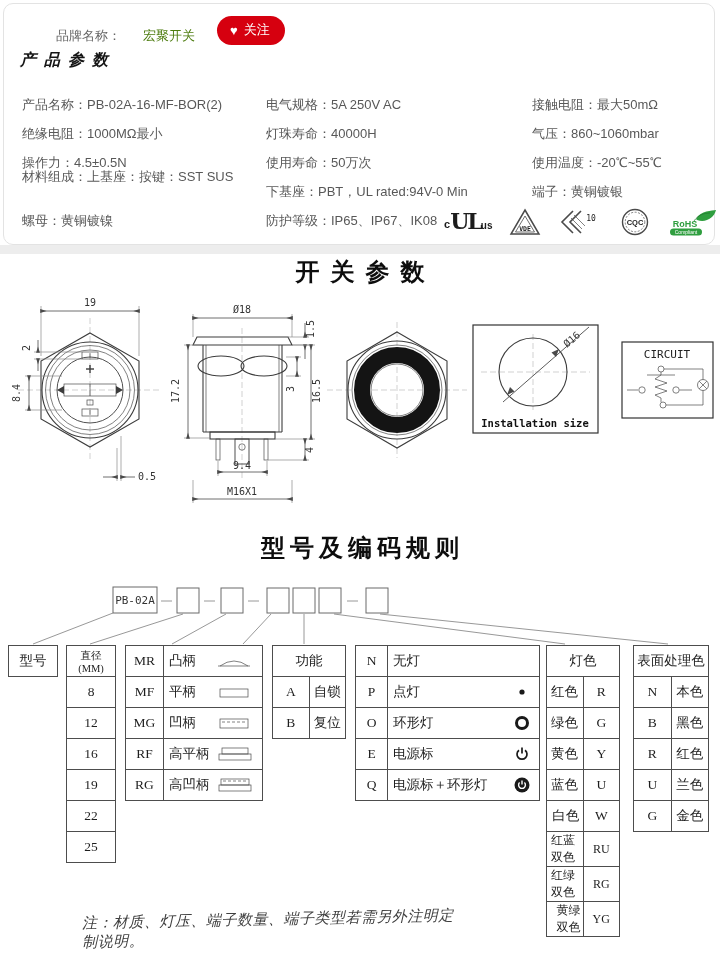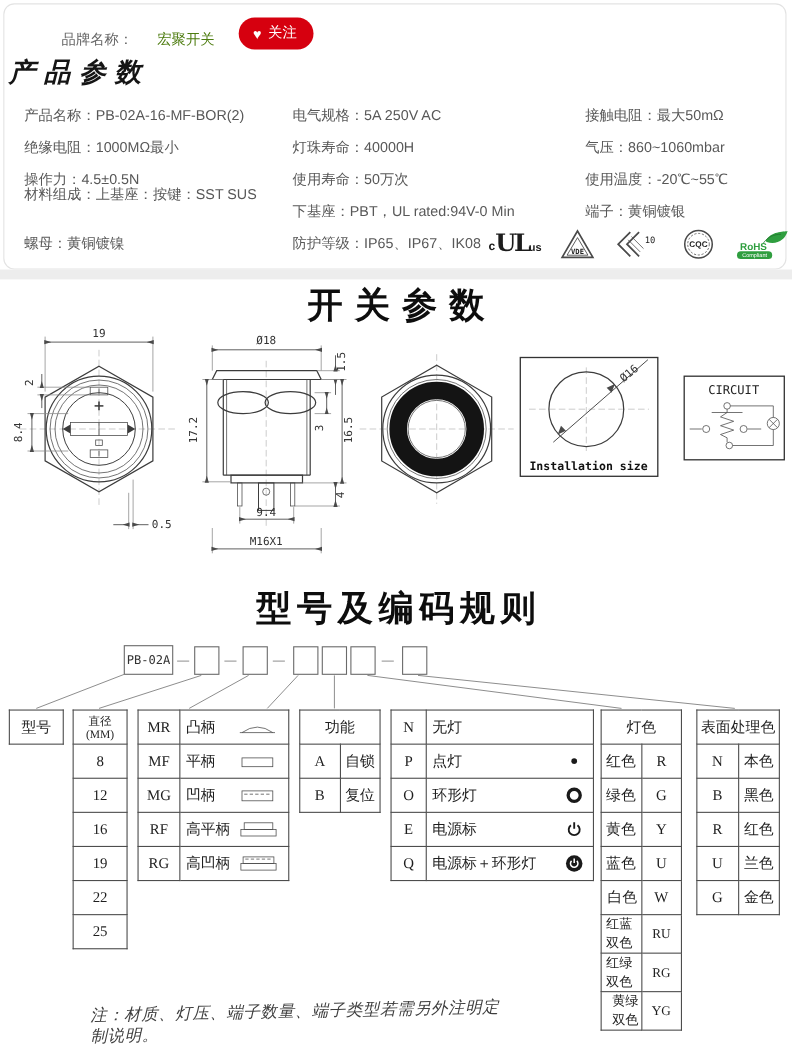--- a/index.html
+++ b/index.html
@@ -6,31 +6,31 @@
   body{width:720px;height:959px;position:relative;background:#fff;
        font-family:"Liberation Sans",sans-serif;color:#222;overflow:hidden;}
   .card{position:absolute;left:3px;top:3px;width:710px;height:240px;
         border:1px solid #e3e3e3;border-radius:10px;background:#fff;}
   .brand-row{position:absolute;left:18px;top:12px;display:flex;align-items:flex-end;gap:22px;font-size:13px;margin-left:34px;}
   .brand-label{color:#666;}
   .brand-name{color:#4d7c0f;cursor:pointer;}
   .follow-btn{background:#d6000f;color:#fff;border:none;border-radius:15px;
               padding:5px 15px 6px 13px;font-size:13px;display:flex;align-items:center;gap:6px;cursor:pointer;}
   .follow-heart{font-size:13px;line-height:1;}
-  .pp-title{position:absolute;left:4px;top:46px;font-family:"DejaVu Serif",serif;
-            font-style:italic;font-weight:bold;font-size:24px;letter-spacing:8px;color:#151515;}
+  .pp-title{position:absolute;left:16px;top:46px;font-family:"DejaVu Serif",serif;
+            font-style:italic;font-weight:bold;font-size:16px;letter-spacing:8px;color:#151515;}
   .spec{position:absolute;font-size:13px;color:#585858;white-space:nowrap;}
   .certs{position:absolute;left:440px;top:196px;width:274px;height:44px;
          display:flex;align-items:center;justify-content:space-between;}
   .cert-ul{display:flex;align-items:flex-end;color:#1c1c1c;}
   .ul-c{font-size:11px;font-weight:bold;line-height:1;margin-bottom:2px;}
   .ul-main{font-size:22px;font-weight:900;font-family:"DejaVu Serif",serif;letter-spacing:-2px;line-height:0.9;}
   .ul-us{font-size:10px;font-weight:bold;line-height:1;margin-bottom:1px;}
   .divider{position:absolute;left:0;top:245px;width:720px;height:9px;background:#ededed;}
-  .sec-h{position:absolute;left:0;width:720px;text-align:center;font-size:32px;
+  .sec-h{position:absolute;left:0;width:720px;text-align:center;font-size:24px;
          font-weight:800;color:#0d0d0d;}
   .h-switch{top:256px;letter-spacing:11px;text-indent:11px;}
   .h-model{top:532px;letter-spacing:5px;text-indent:5px;}
   svg{display:block;}
   .drawings{position:absolute;left:0;top:290px;}
   .coding{position:absolute;left:0;top:574px;}
   .oln{stroke:#3c3c3c;stroke-width:1.1;fill:none;}
   .thin{stroke:#4a4a4a;stroke-width:0.7;fill:none;}
   .cl{stroke:#bdbdbd;stroke-width:0.7;stroke-dasharray:6 3;fill:none;}
   .ext{stroke:#8a8a8a;stroke-width:0.7;}

